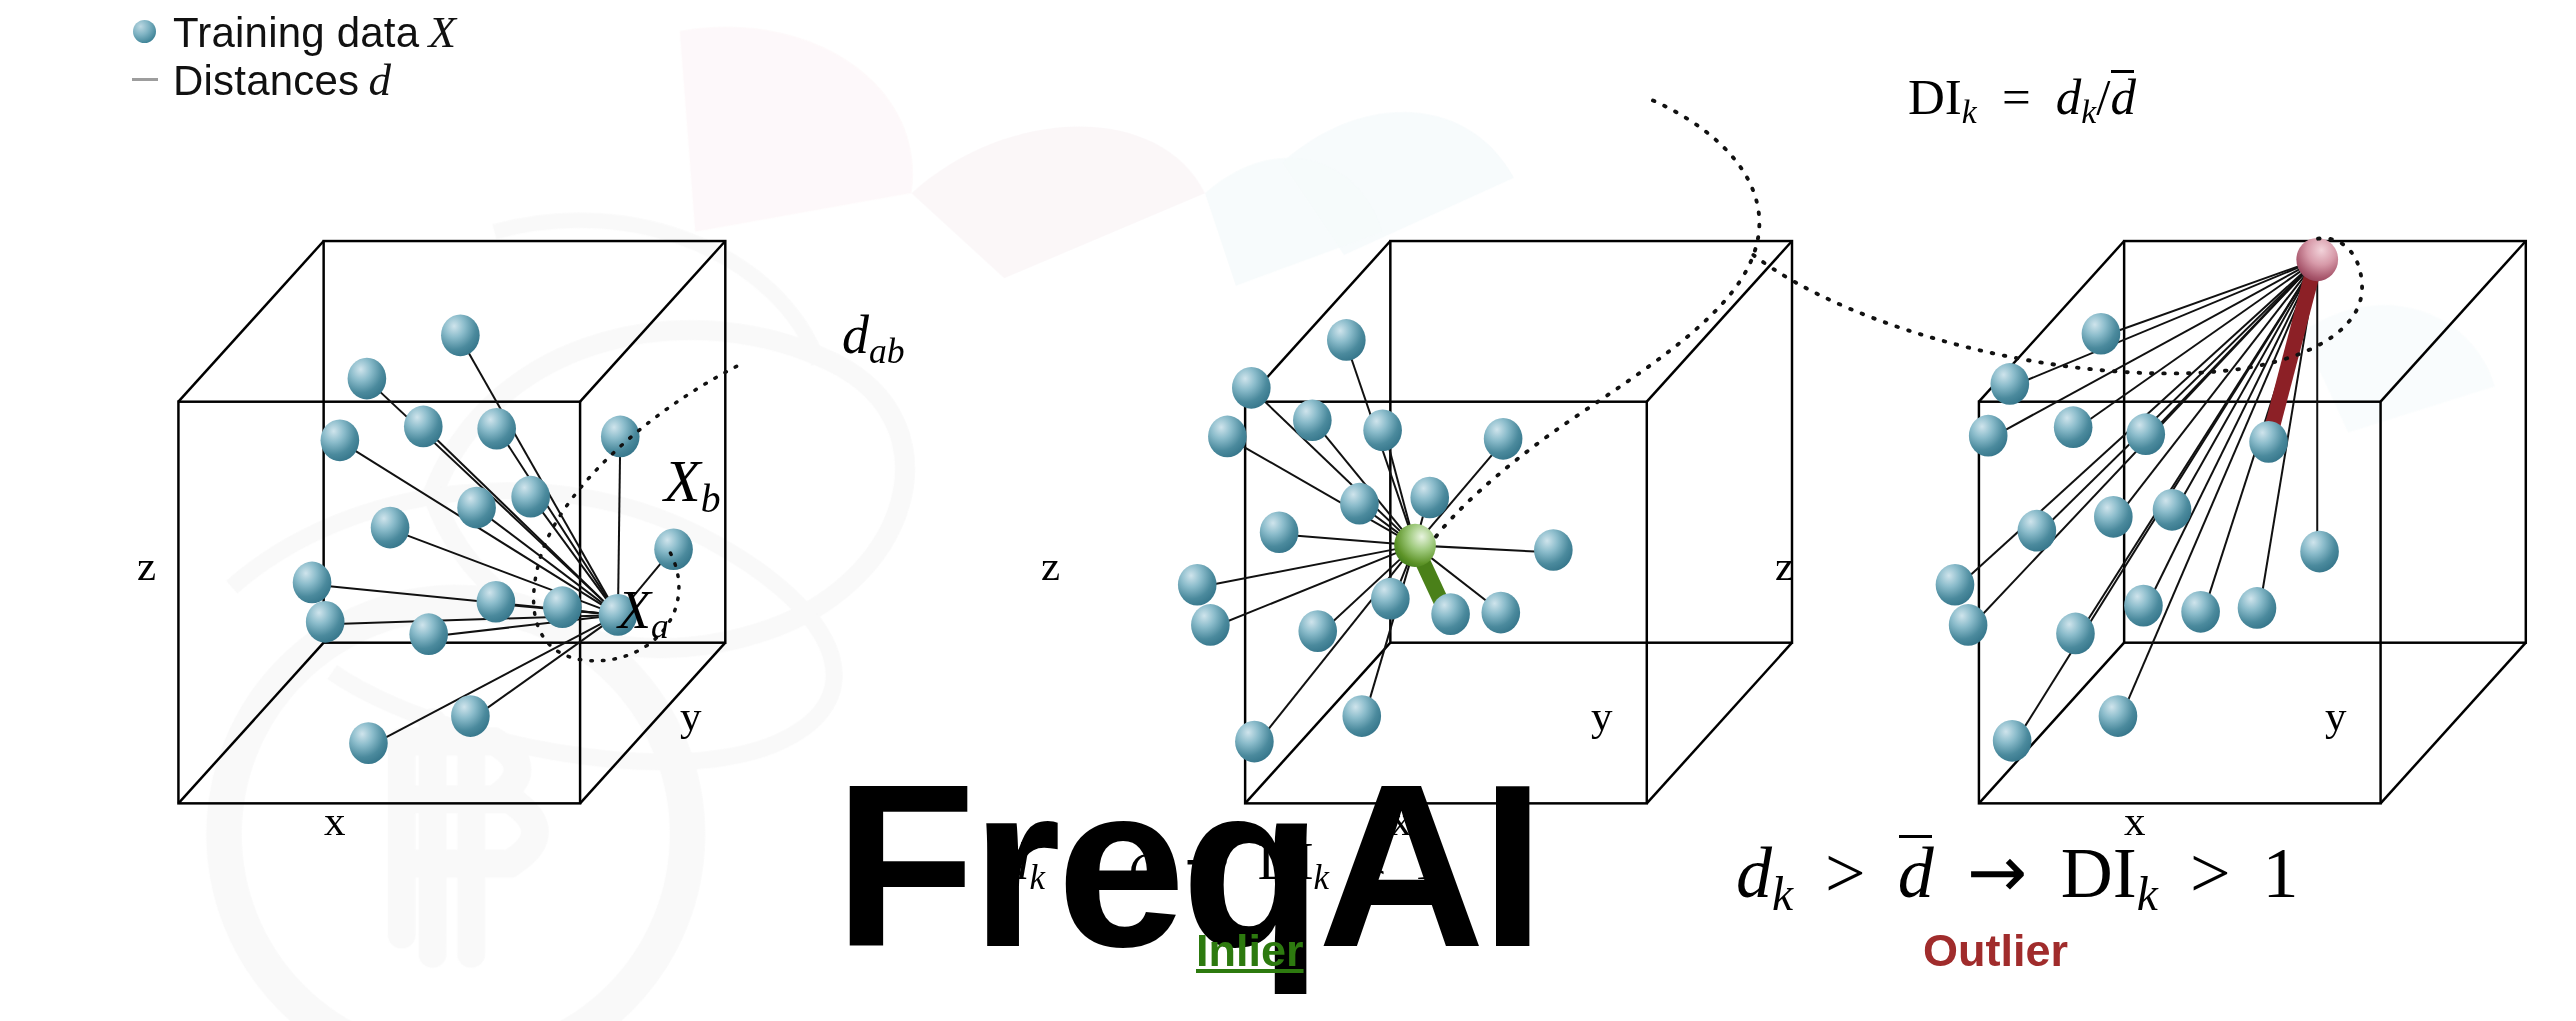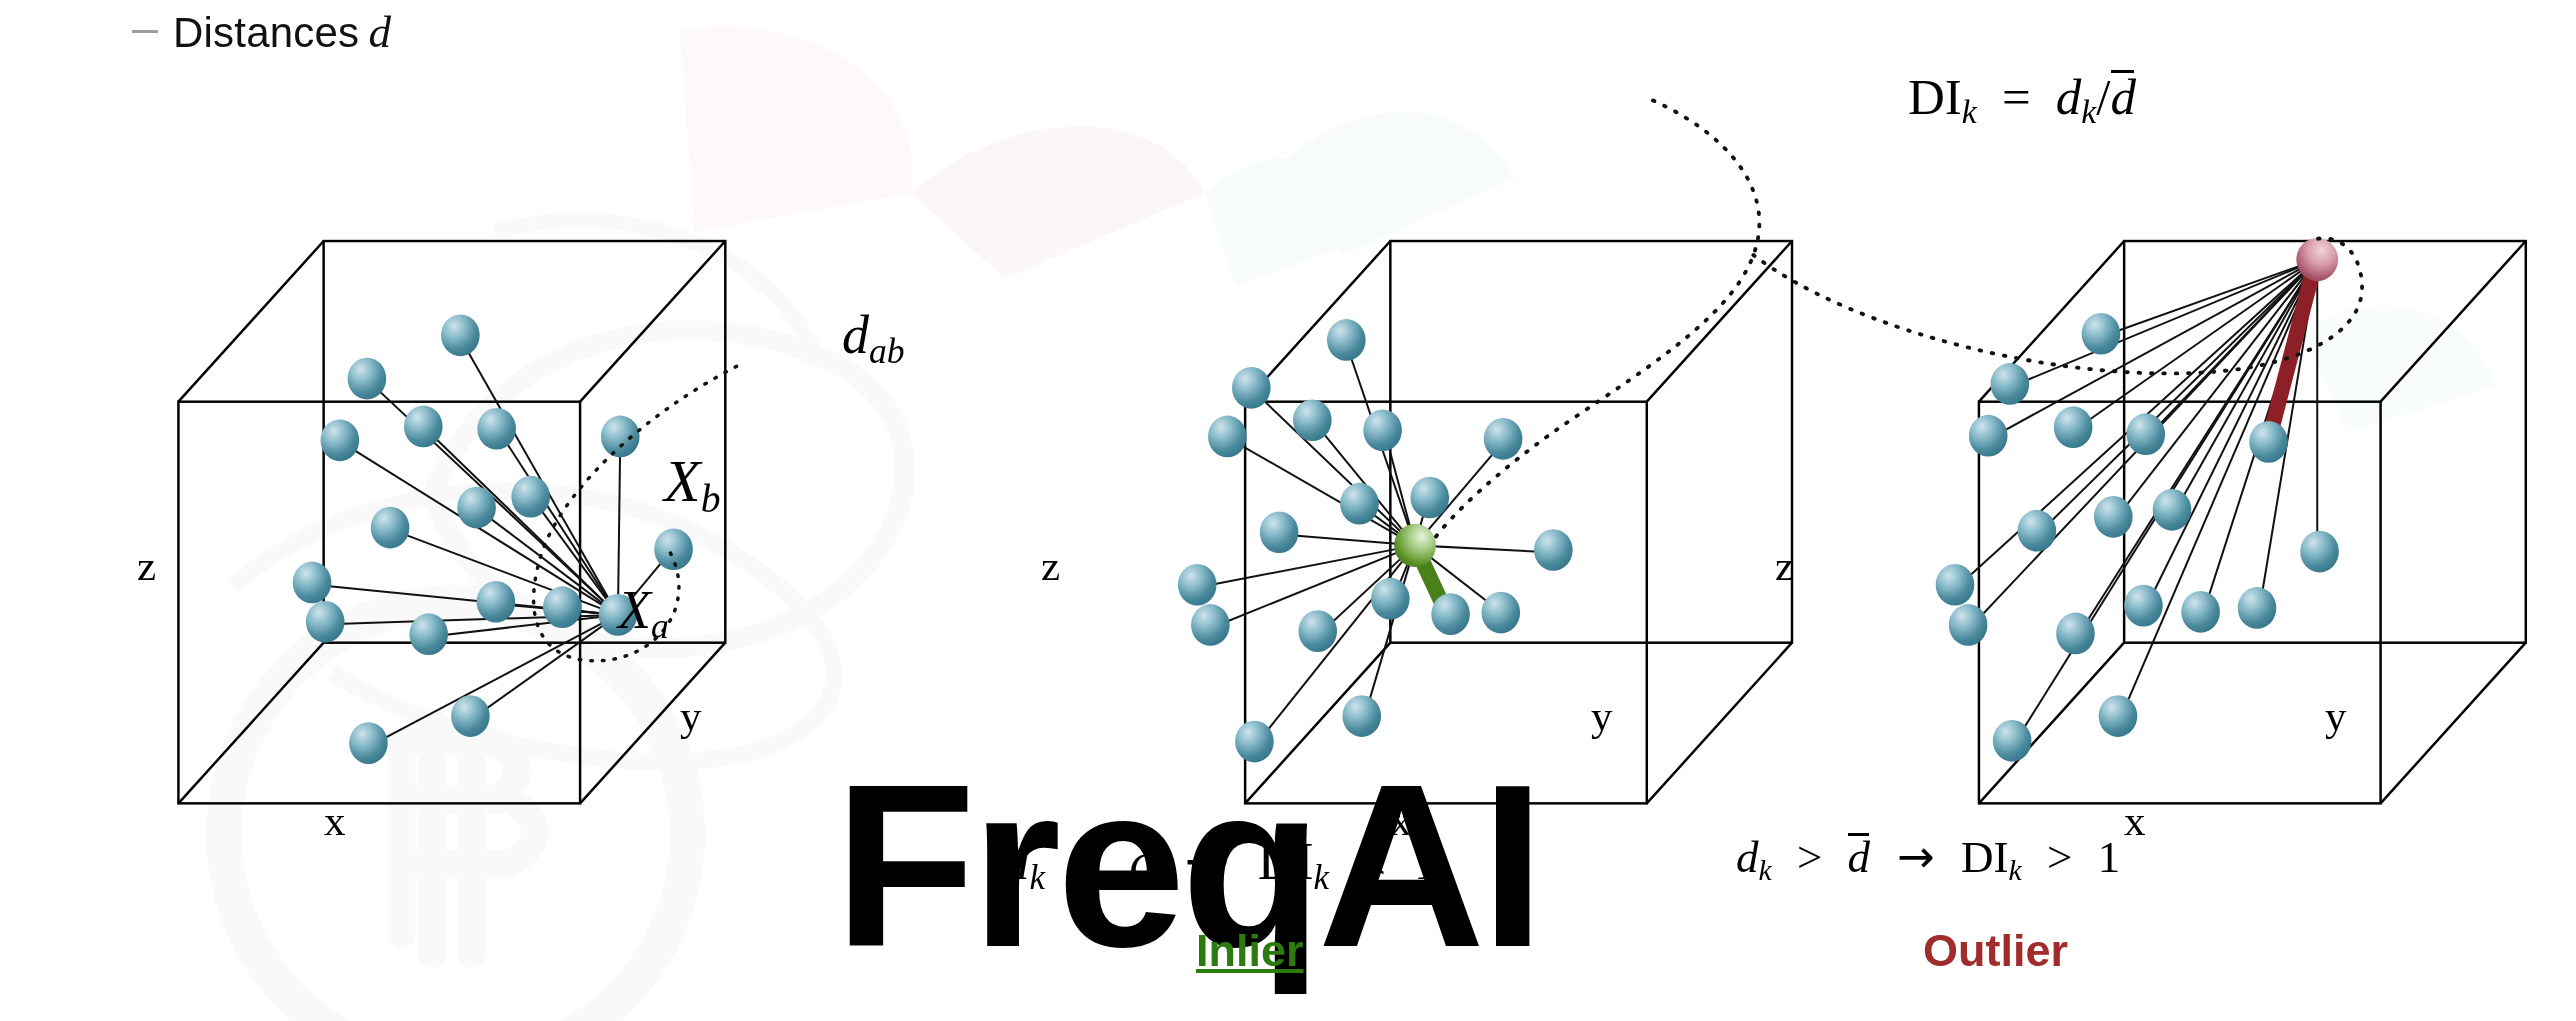--- a/index.html
+++ b/index.html
@@ -77,20 +77,26 @@
       <path d="M1660 210 C 1760 120, 1900 120, 1960 230 L1740 330 Z" fill="#eef6f8" opacity="0.9"></path>
       <path d="M880 40 C 1050 10, 1200 110, 1180 250 L 900 300 Z" fill="#fbf1f3" opacity="0.85"></path>
       <path d="M1180 250 C 1300 140, 1500 130, 1560 250 L1300 360 Z" fill="#f6eef0" opacity="0.8"></path>
       <path d="M1560 250 C 1650 170, 1760 200, 1790 300 L1600 370 Z" fill="#eef6f8" opacity="0.8"></path>
       <path d="M2980 430 C 3080 360, 3200 400, 3230 500 L3040 560 Z" fill="#eef6f8" opacity="0.6"></path>
     </g>
     <text class="wm-text" x="1080" y="1225">FreqAI</text>
   </svg>
 
   <div class="legend" style="left:116px;top:7.7px;">
+    <div class="legend-row">
+      <span class="marker">
+          <i class="dot-teal"></i>
+        </span>
+      <span class="legend-label"><span>Training data</span><span class="mathit">X</span></span>
+    </div>
     <div class="legend-row">
       <span class="marker">
           <i class="dash-thin"></i>
         </span>
       <span class="legend-label"><span>Distances</span><span class="mathit">d</span></span>
     </div>
   </div>
 
   <div class="legend" style="left:1004px;top:7.7px;">
   </div>
@@ -325,21 +331,21 @@
   <div class="formula" style="left:1003px;top:830px;font-size:53px;">
     <span class="it">d</span><span class="sub">k</span>
     <span style="padding:0 14px;">&lt;</span>
     <span class="bar-d">d</span>
     <span style="padding:0 15.4px;font-family:'DejaVu Sans',sans-serif;">→</span>
     <span class="up">DI</span><span class="sub">k</span>
     <span style="padding:0 14px;">&lt;</span>
     <span class="up">1</span>
   </div>
 
-  <div class="formula" style="left:1736px;top:830px;font-size:45px;">
+  <div class="formula" style="left:1736px;top:830px;font-size:72px;">
     <span class="it">d</span><span class="sub">k</span>
     <span style="padding:0 14px;">&gt;</span>
     <span class="bar-d">d</span>
     <span style="padding:0 15.4px;font-family:'DejaVu Sans',sans-serif;">→</span>
     <span class="up">DI</span><span class="sub">k</span>
     <span style="padding:0 14px;">&gt;</span>
     <span class="up">1</span>
   </div>
 
   <div class="verdict" style="left:1196px;top:925px;color:#2d7a0f;text-decoration:underline;">Inlier</div>

